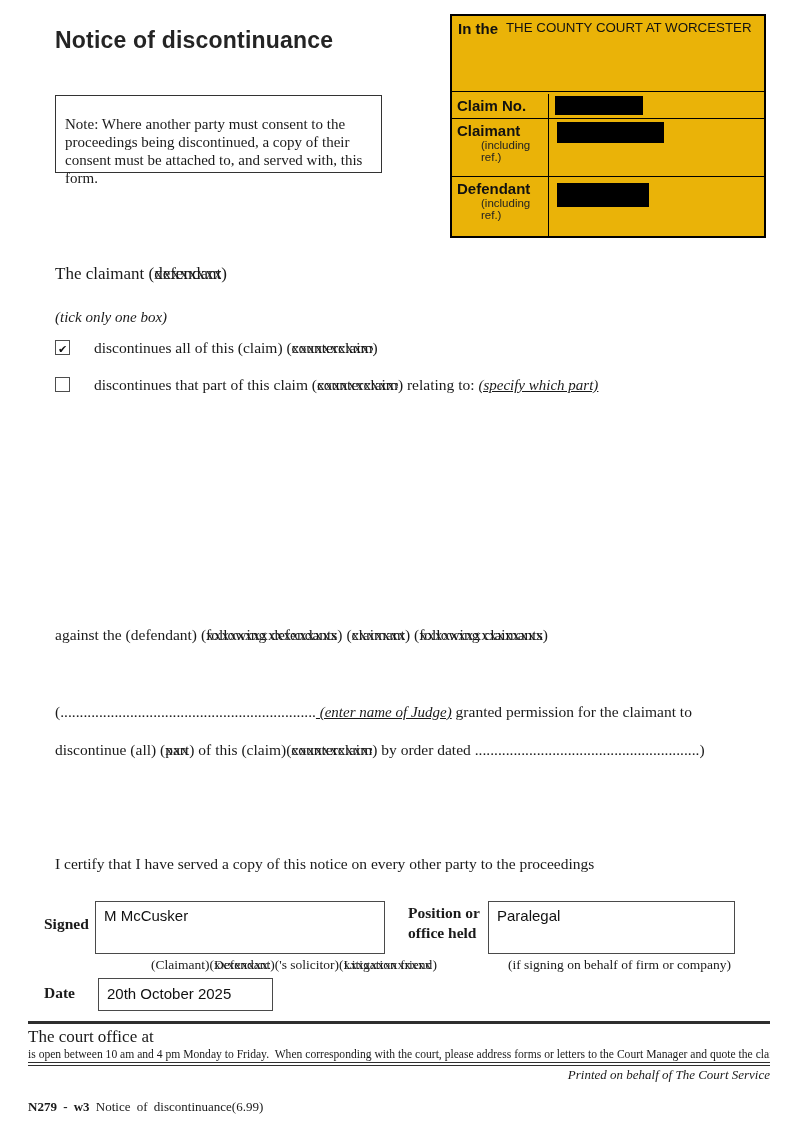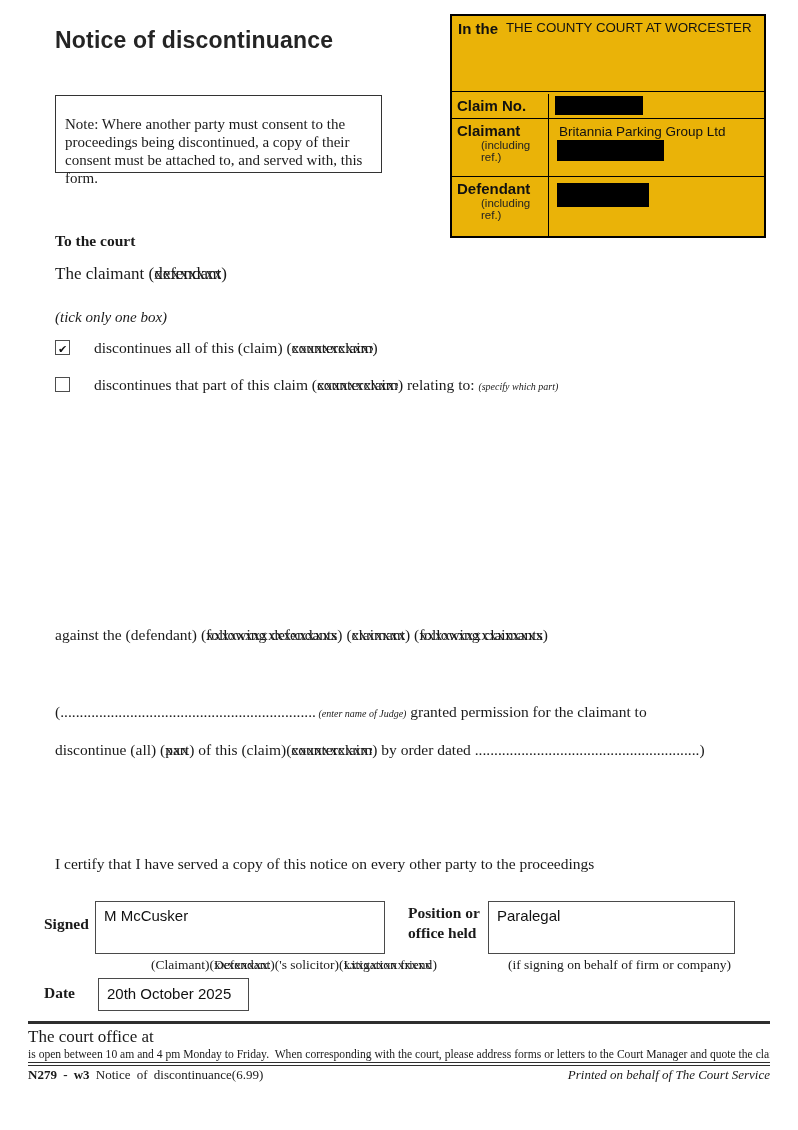--- a/index.html
+++ b/index.html
@@ -33,21 +33,21 @@
   .row-defendant { height:60px; }
   .redact { background:#000; }
   .claimant-value { font-size:13.5px; padding:2px 0 1px 4px; color:#111; }
 
   
   .line { left:55px; width:715px; font-size:15.5px; }
   .bold { font-weight:bold; }
   .to-court { font-size:15.5px; font-weight:bold; }
   .claimant-line { font-size:17px; }
   .tick-note { font-size:15px; font-style:italic; }
-  .hint { font-style:italic; font-size:10px; }
+  .hint { font-style:italic; font-size:15px;text-decoration:underline; }
 
   
   .xo { position:relative; display:inline-block; white-space:nowrap; }
   .xo .ov { position:absolute; left:0; top:0; width:100%; height:100%;
             overflow:hidden; white-space:nowrap; color:#161616; opacity:0.92;
             pointer-events:none; font-style:normal; }
 
   
   .opt { display:flex; align-items:flex-start; }
   .cb { display:inline-block; width:15px; height:15px; box-sizing:border-box;
@@ -61,21 +61,21 @@
            padding:5px 8px; font-family:"Liberation Sans", sans-serif; font-size:15px; color:#111; }
   .sublabel { font-size:13.5px; }
 
   
   .rule-top { left:28px; top:1021px; width:742px; height:3px; background:#2e2e2e; }
   .court-office { left:28px; top:1027px; font-size:17px; }
   .open-hours { left:28px; top:1048px; width:742px; font-size:11.6px; white-space:pre; overflow:hidden; }
   .rule-double { left:28px; top:1062px; width:742px; height:4px; box-sizing:border-box;
                  border-top:1.5px solid #2e2e2e; border-bottom:1px solid #2e2e2e; }
   .footer-row { left:28px; top:1067px; width:742px; font-size:13px; }
-  .footer-left { float:left; word-spacing:3px; }
+  .footer-left { float:left; word-spacing:3px;margin-top:32px; }
   .footer-right { float:right; font-style:italic;margin-left:29px; }
 </style>
 </head>
 <body>
 
 <div id="page">
 
   <div class="abs title">Notice of discontinuance</div>
 
   <div class="abs note-box">
@@ -94,36 +94,34 @@
       <div class="hcell-value">
         <div class="redact" style="width:88px;height:19px;"></div>
       </div>
     </div>
     <div class="hrow row-claimant">
       <div class="hcell-label">
         <div class="hlabel">Claimant</div>
         <div class="hsub">(including ref.)</div>
       </div>
       <div class="hcell-value">
-        <div class="claimant-value">Britannia Parking Group Ltd</div>
         <div class="redact" style="width:107px;height:21px;margin-left:2px;"></div>
       </div>
     </div>
     <div class="hrow row-defendant">
       <div class="hcell-label">
         <div class="hlabel">Defendant</div>
         <div class="hsub">(including ref.)</div>
       </div>
       <div class="hcell-value">
         <div class="redact" style="width:92px;height:24px;margin-top:3px;margin-left:2px;"></div>
       </div>
     </div>
   </div>
 
-  <div class="abs line to-court" style="top:232px;">To the court</div>
 
   <div class="abs line claimant-line" style="top:264px;">
     <span>The claimant (</span><span class="xo"><span>defendant</span><span class="ov">xxxxxxxxxxxxxxxxxxxxxxxxxxxxxxxxxxxxxxxxxxxxxxxx</span></span><span>)</span>
   </div>
 
   <div class="abs line tick-note" style="top:309px;">(tick only one box)</div>
 
   <div class="abs line opt" style="top:339px;">
     <span class="cb"><span class="tick">✔</span></span>
     <span>
@@ -163,21 +161,21 @@
   <div class="abs sig-label" style="left:408px;top:903px;line-height:1.3;">
     <div>Position or</div>
     <div>office held</div>
   </div>
   <div class="abs inbox" style="left:488px;top:901px;width:247px;height:53px;">
     <span>Paralegal</span>
   </div>
   <div class="abs sublabel" style="left:490px;top:957px;margin-left:18px;">(if signing on behalf of firm or company)</div>
 
   <div class="abs sig-label" style="left:44px;top:984px;">Date</div>
-  <div class="abs inbox" style="left:98px;top:978px;width:151px;height:33px;padding-top:6px;">
+  <div class="abs inbox" style="left:98px;top:978px;width:175px;height:33px;padding-top:6px;">
     <span>20th October 2025</span>
   </div>
 
   <div class="abs rule-top"></div>
   <div class="abs court-office">The court office at</div>
   <div class="abs open-hours">is open between 10 am and 4 pm Monday to Friday.  When corresponding with the court, please address forms or letters to the Court Manager and quote the claim number.</div>
   <div class="abs rule-double"></div>
   <div class="abs footer-row">
     <span class="footer-left"><span class="bold">N279 - w3</span> <span>Notice of discontinuance(6.99)</span></span>
     <span class="footer-right">Printed on behalf of The Court Service</span>

